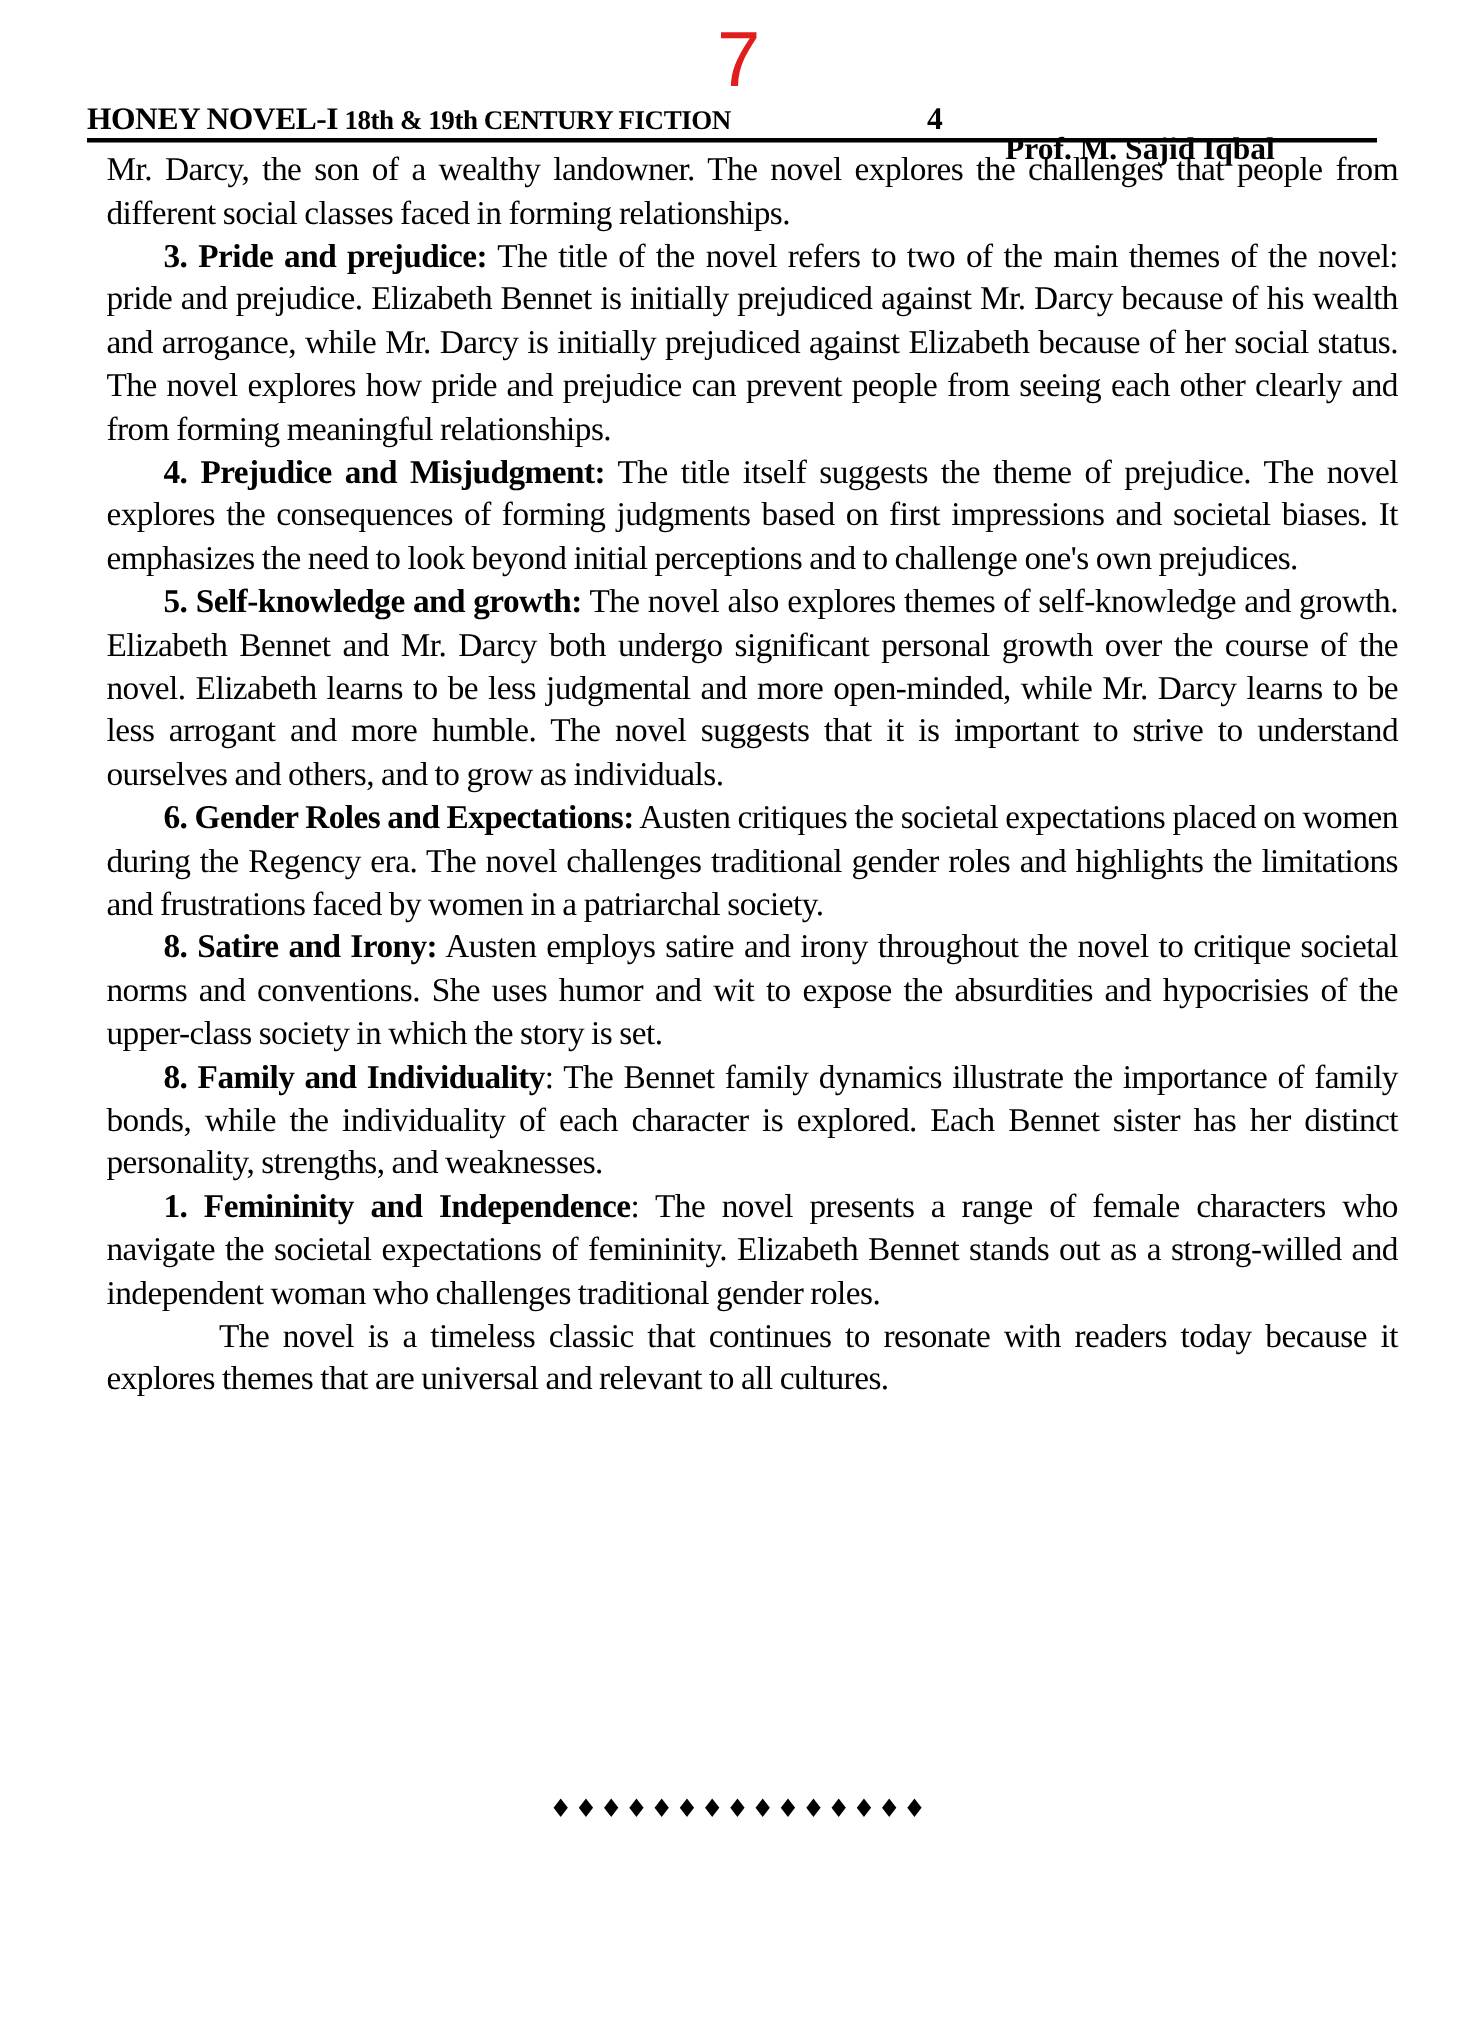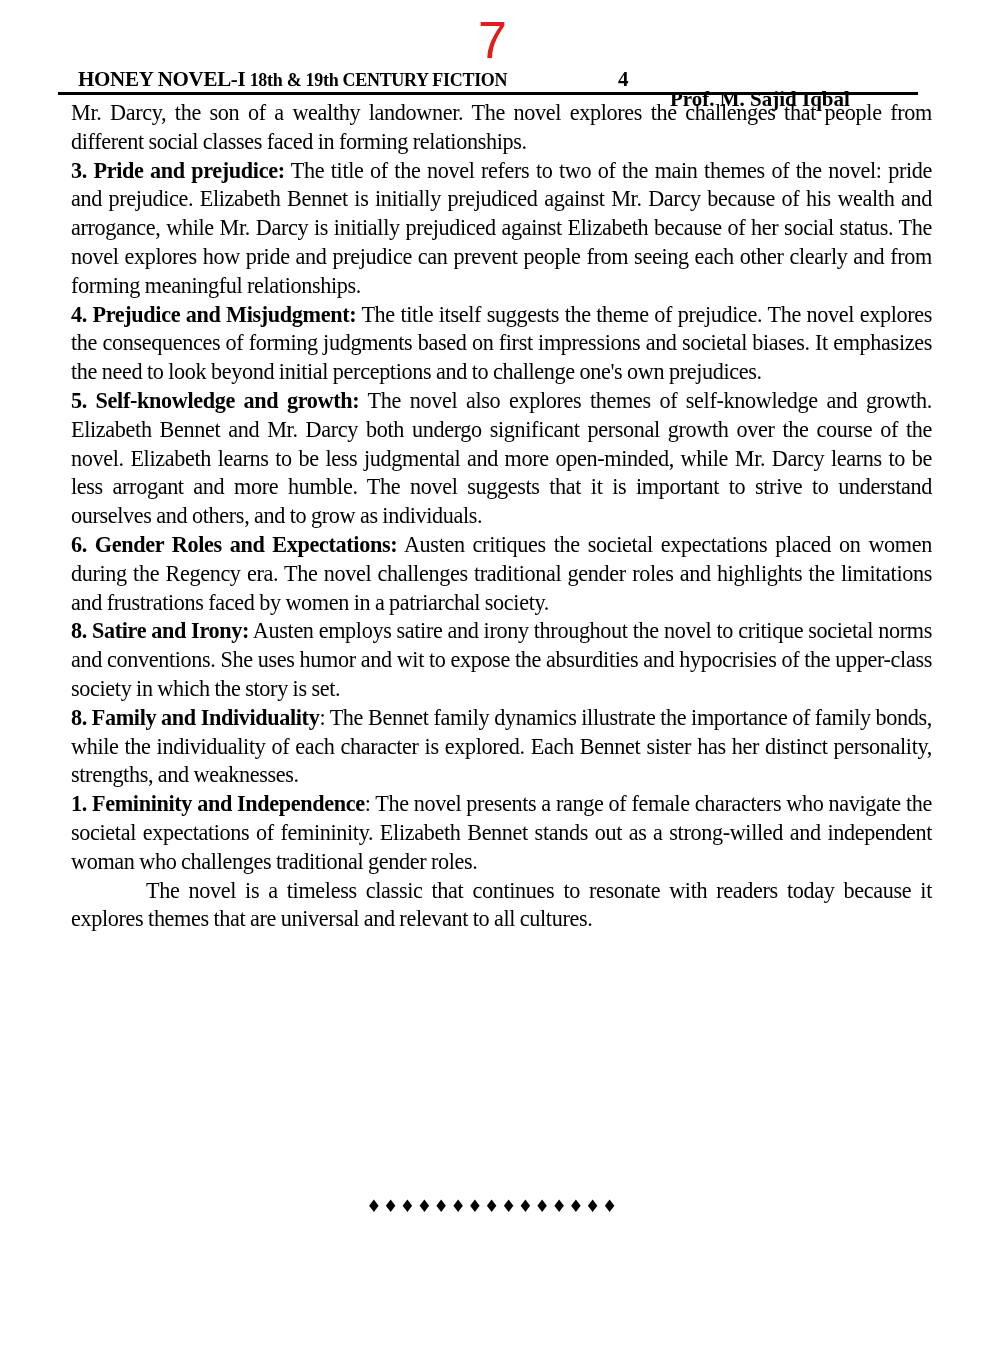--- a/index.html
+++ b/index.html
@@ -30,21 +30,21 @@
       position: absolute;
       top: 66px;
       left: 58px;
       width: 860px;
       height: 26px;
       font-weight: bold;
       font-size: 21px;
       line-height: 26px;
       white-space: nowrap;
     }
-    .running-header .title { position: absolute; left: 20px; letter-spacing: -0.3px; text-align: right; }
+    .running-header .title { position: absolute; left: 0; letter-spacing: -0.3px; text-align: right; }
     .running-header .title .small { font-size: 18px; }
     .running-header .pnum { position: absolute; left: 560px; }
     .running-header .author { position: absolute; left: 612px; margin-top: 20px; }
     .header-rule {
       position: absolute;
       top: 92px;
       left: 58px;
       width: 860px;
       height: 3px;
       background: #000;
@@ -55,21 +55,21 @@
       left: 71px;
       width: 861px;
       font-size: 22.2px;
       line-height: 28.8px;
       text-align: justify;
       letter-spacing: -0.35px;
       word-spacing: -0.5px;
     }
     .content p { margin: 0; }
     .content .indent { text-indent: 75px; }
-    .content b { font-weight: bold; }
+    .content b { font-weight: bold; margin-left: 38px; }
     .ornament {
       position: absolute;
       top: 1196px;
       left: 0;
       width: 985px;
       text-align: center;
       font-family: "DejaVu Sans", sans-serif;
       font-size: 17px;
       letter-spacing: 1.6px;
     }

